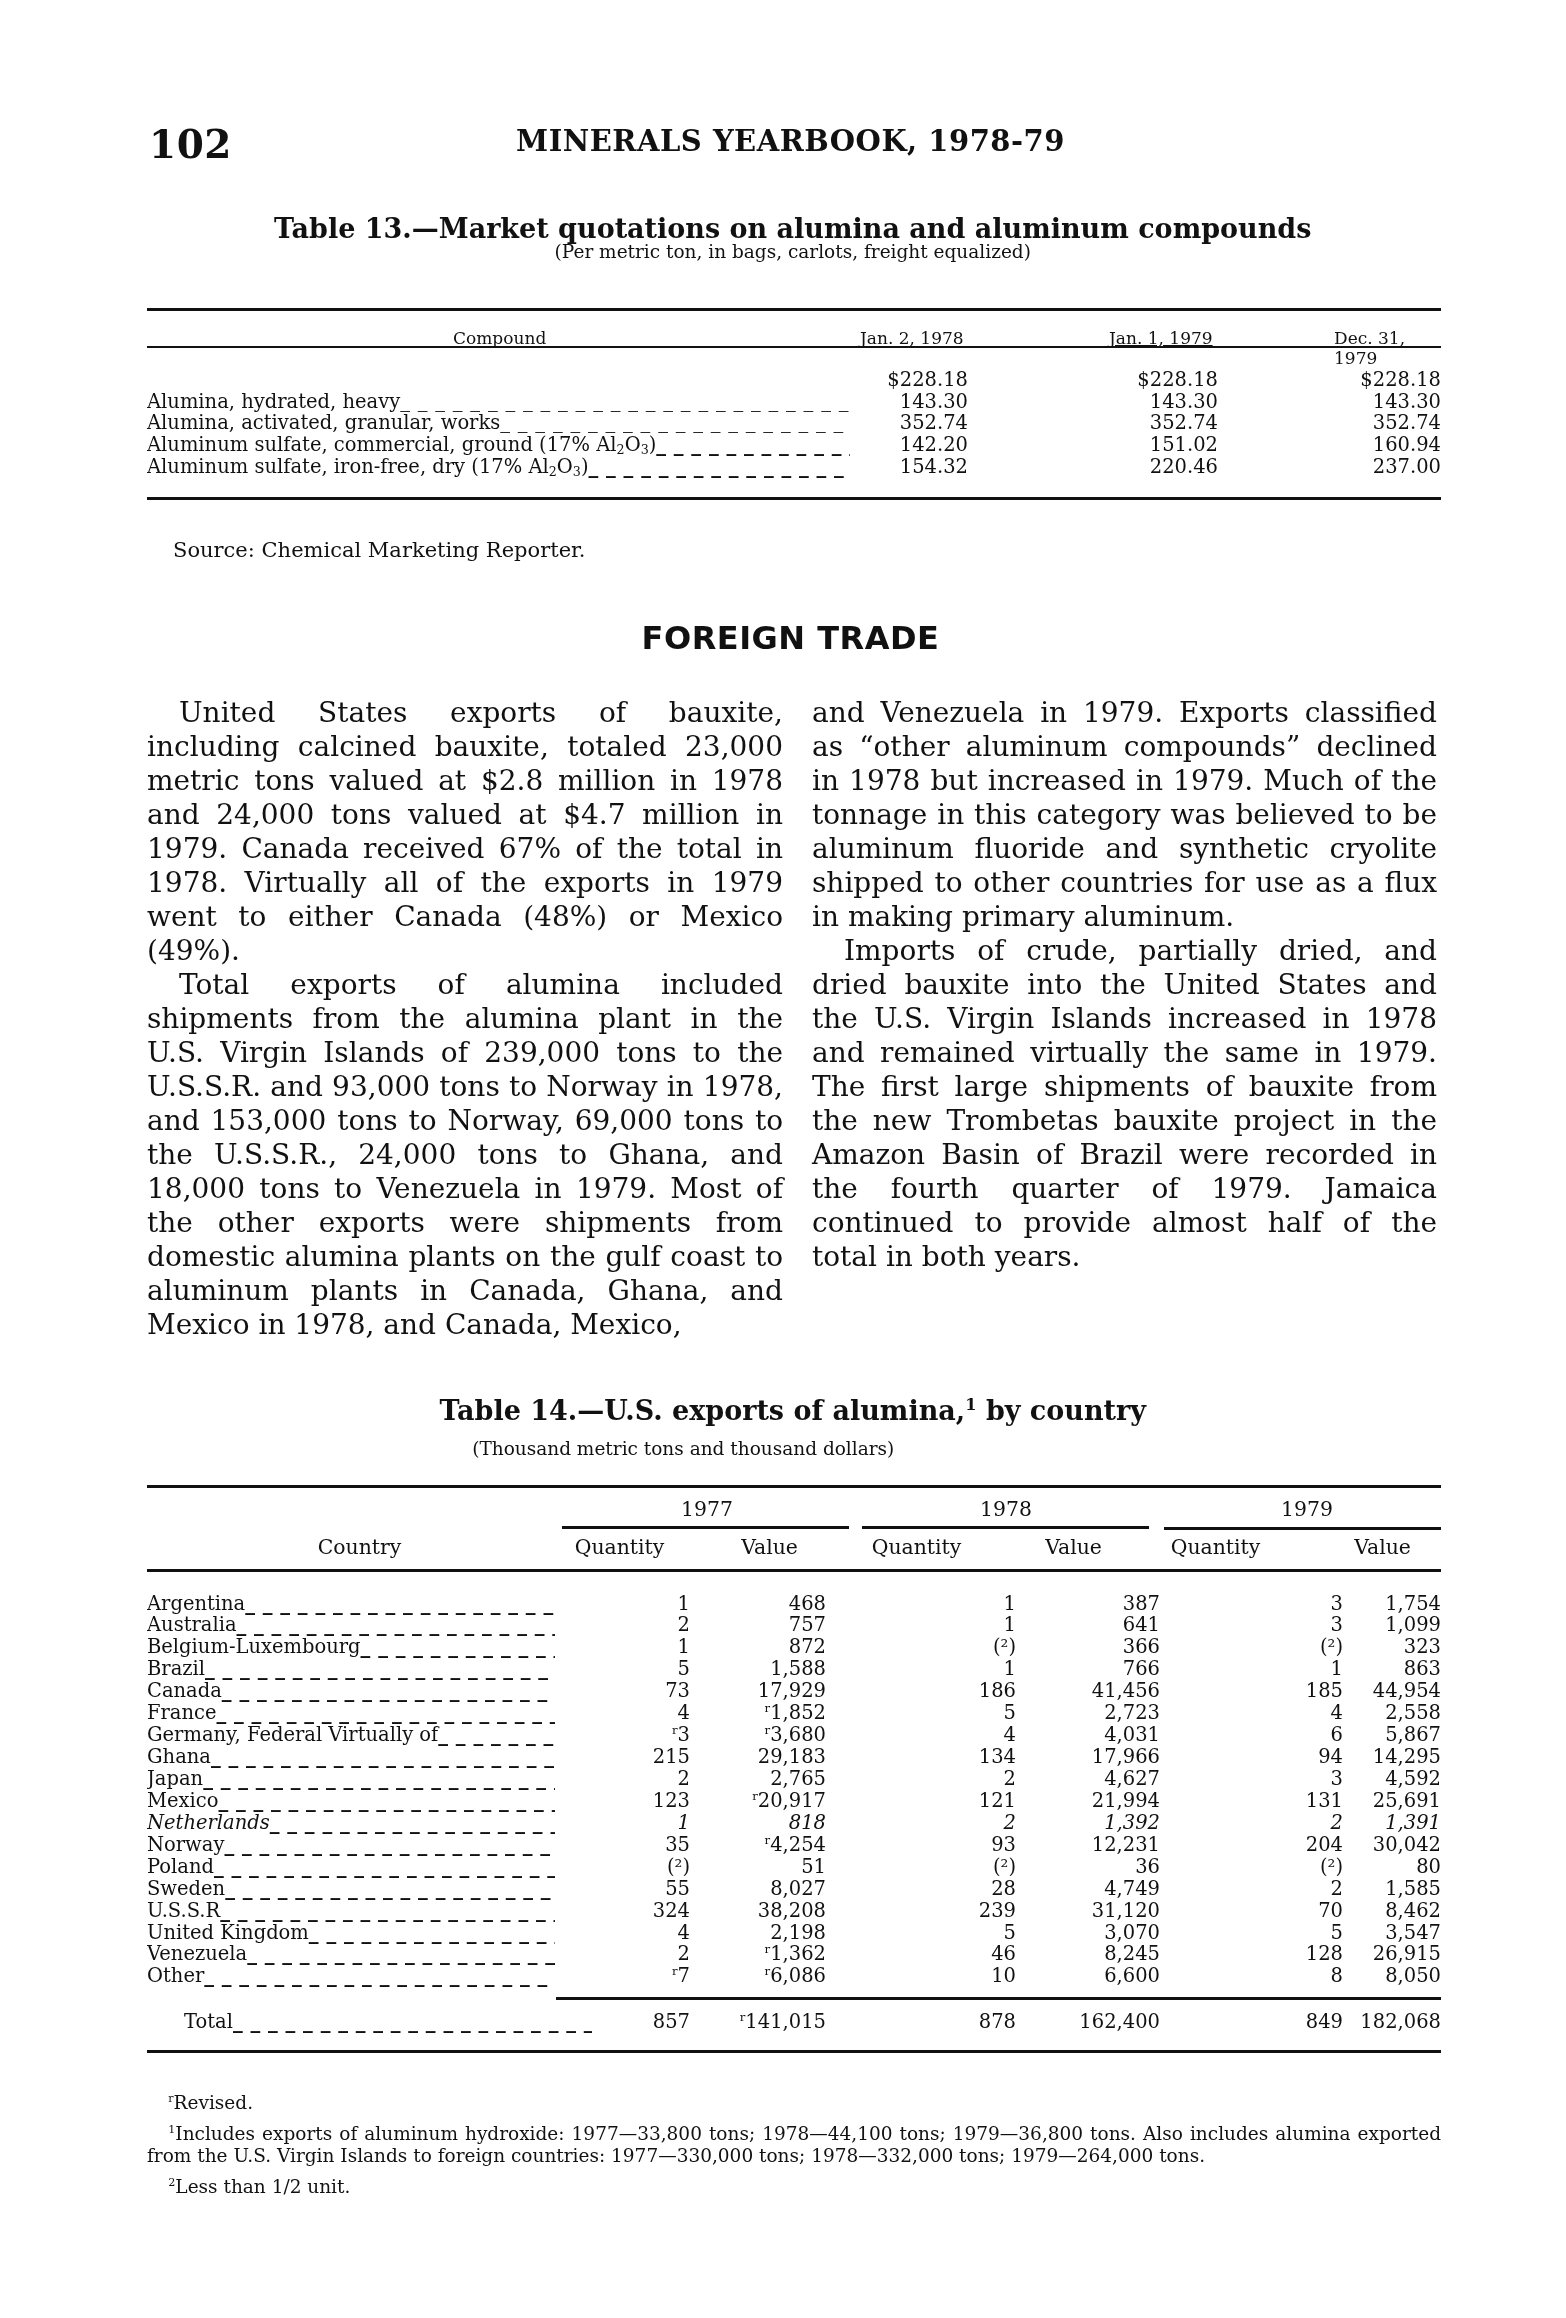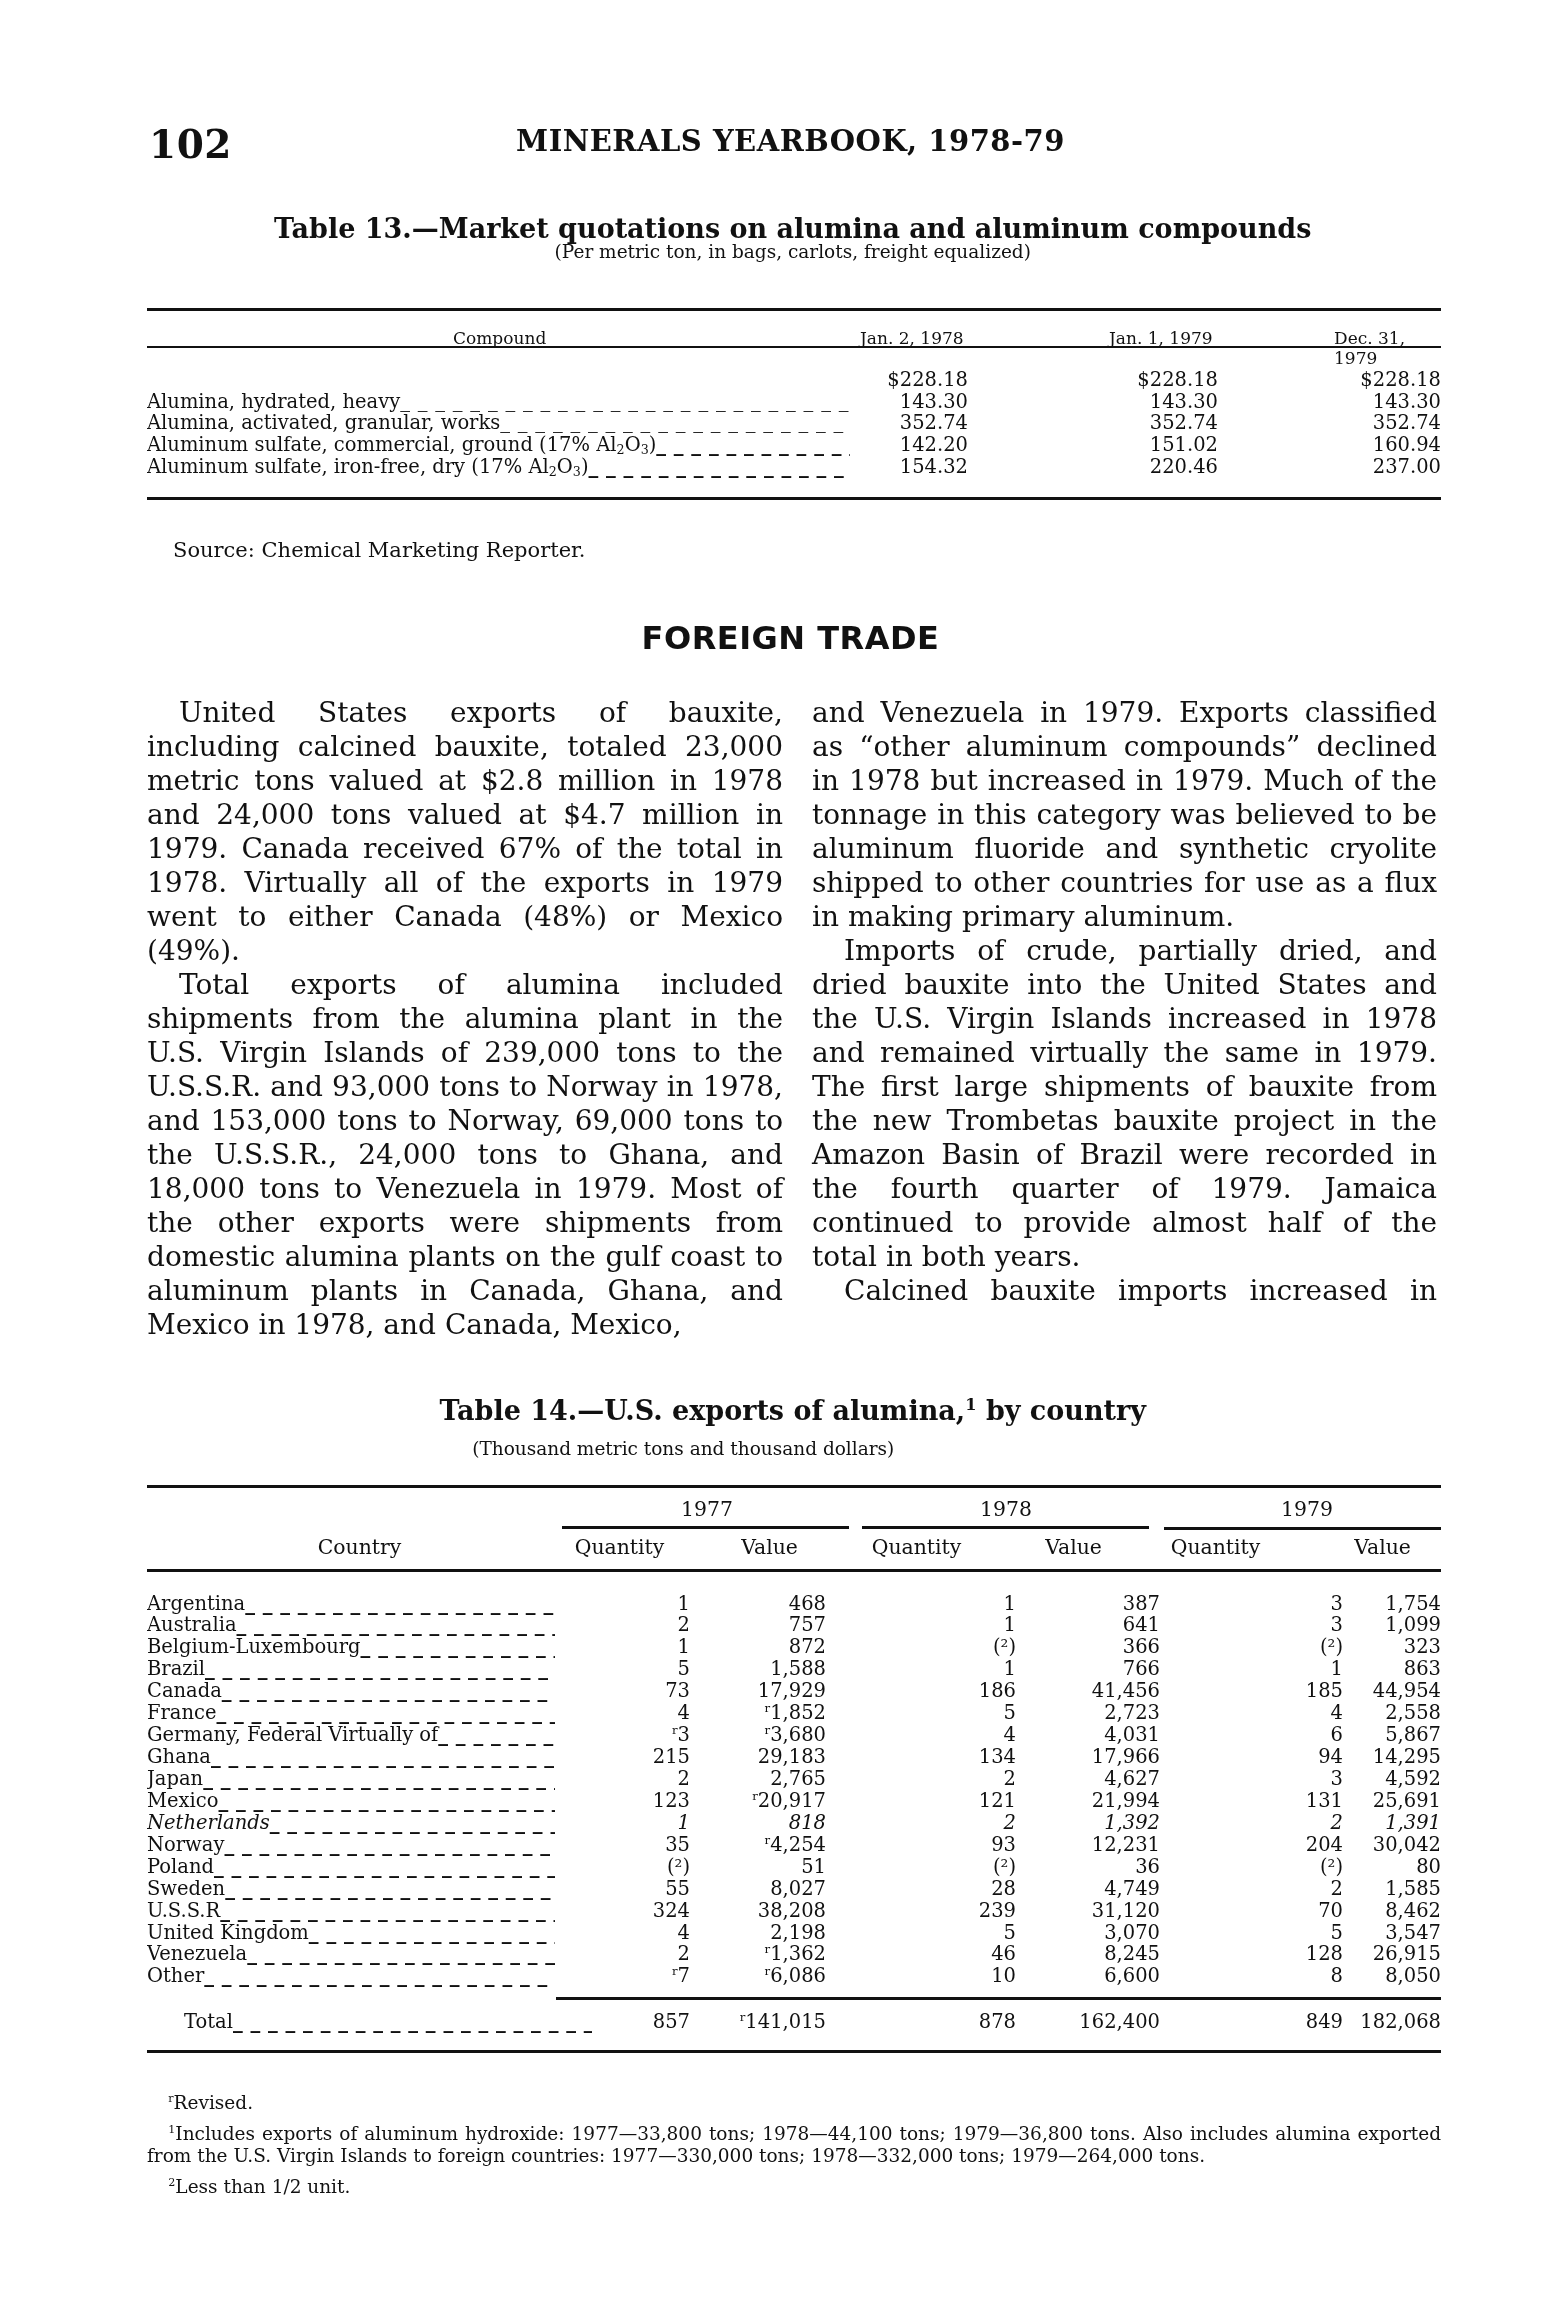--- a/index.html
+++ b/index.html
@@ -43,21 +43,21 @@
 <div class="abs running-head">MINERALS YEARBOOK, 1978-79</div>
 
 <div>
   <div class="abs table-title" style="left:0;width:1567px;top:213px;padding-left:18.5px;box-sizing:border-box;">Table 13.—Market quotations on alumina and aluminum compounds</div>
   <div class="abs table-subtitle" style="left:0;width:1567px;top:241px;padding-left:18.5px;box-sizing:border-box;">(Per metric ton, in bags, carlots, freight equalized)</div>
 
   <div class="rule thick" style="left:147px;top:308px;width:1294px;"></div>
   <div class="abs" style="left:147px;top:316px;width:1294px;height:23px;">
     <span class="t13-head" style="left:306px;">Compound</span>
     <span class="t13-head" style="left:713px;">Jan. 2, 1978</span>
-    <span class="t13-head" style="left:962px;">Jan. 1, 1979</span>
+    <span class="t13-head" style="left:962px;text-decoration:underline;">Jan. 1, 1979</span>
     <span class="t13-head" style="left:1187px;">Dec. 31, 1979</span>
   </div>
   <div class="rule thin" style="left:147px;top:346px;width:1294px;"></div>
 
   <div id="t13-rows">
       <div class="t13-row" style="top: 369px;">
         <span class="t13-col" style="left: 705px; width: 116px;">$228.18</span>
         <span class="t13-col" style="left: 955px; width: 116px;">$228.18</span>
         <span class="t13-col" style="left: 1173px; width: 121px;">$228.18</span>
       </div>
@@ -93,21 +93,20 @@
 
 <div class="abs section-heading">FOREIGN TRADE</div>
 
 <div class="body-col col-left">
   <p class="indent">United States exports of bauxite, including calcined bauxite, totaled 23,000 metric tons valued at $2.8 million in 1978 and 24,000 tons valued at $4.7 million in 1979. Canada received 67% of the total in 1978. Virtually all of the exports in 1979 went to either Canada (48%) or Mexico (49%).</p>
   <p class="indent">Total exports of alumina included shipments from the alumina plant in the U.S. Virgin Islands of 239,000 tons to the U.S.S.R. and 93,000 tons to Norway in 1978, and 153,000 tons to Norway, 69,000 tons to the U.S.S.R., 24,000 tons to Ghana, and 18,000 tons to Venezuela in 1979. Most of the other exports were shipments from domestic alumina plants on the gulf coast to aluminum plants in Canada, Ghana, and Mexico in 1978, and Canada, Mexico,</p>
 </div>
 <div class="body-col col-right">
   <p>and Venezuela in 1979. Exports classified as “other aluminum compounds” declined in 1978 but increased in 1979. Much of the tonnage in this category was believed to be aluminum fluoride and synthetic cryolite shipped to other countries for use as a flux in making primary aluminum.</p>
   <p class="indent">Imports of crude, partially dried, and dried bauxite into the United States and the U.S. Virgin Islands increased in 1978 and remained virtually the same in 1979. The first large shipments of bauxite from the new Trombetas bauxite project in the Amazon Basin of Brazil were recorded in the fourth quarter of 1979. Jamaica continued to provide almost half of the total in both years.</p>
-  <p class="indent" style="text-align:justify;text-align-last:justify;">Calcined bauxite imports increased in</p>
 </div>
 
 <div>
   <div class="abs table-title" style="left:0;width:1567px;top:1395px;padding-left:18.5px;box-sizing:border-box;">
     <span>Table 14.—U.S. exports of alumina,</span><span class="sup">1</span><span> by country</span>
   </div>
   <div class="abs table-subtitle" style="left:16px;width:1316px;top:1438px;padding-left:18.5px;box-sizing:border-box;">(Thousand metric tons and thousand dollars)</div>
 
   <div class="rule thick" style="left:147px;top:1485px;width:1294px;"></div>
 

